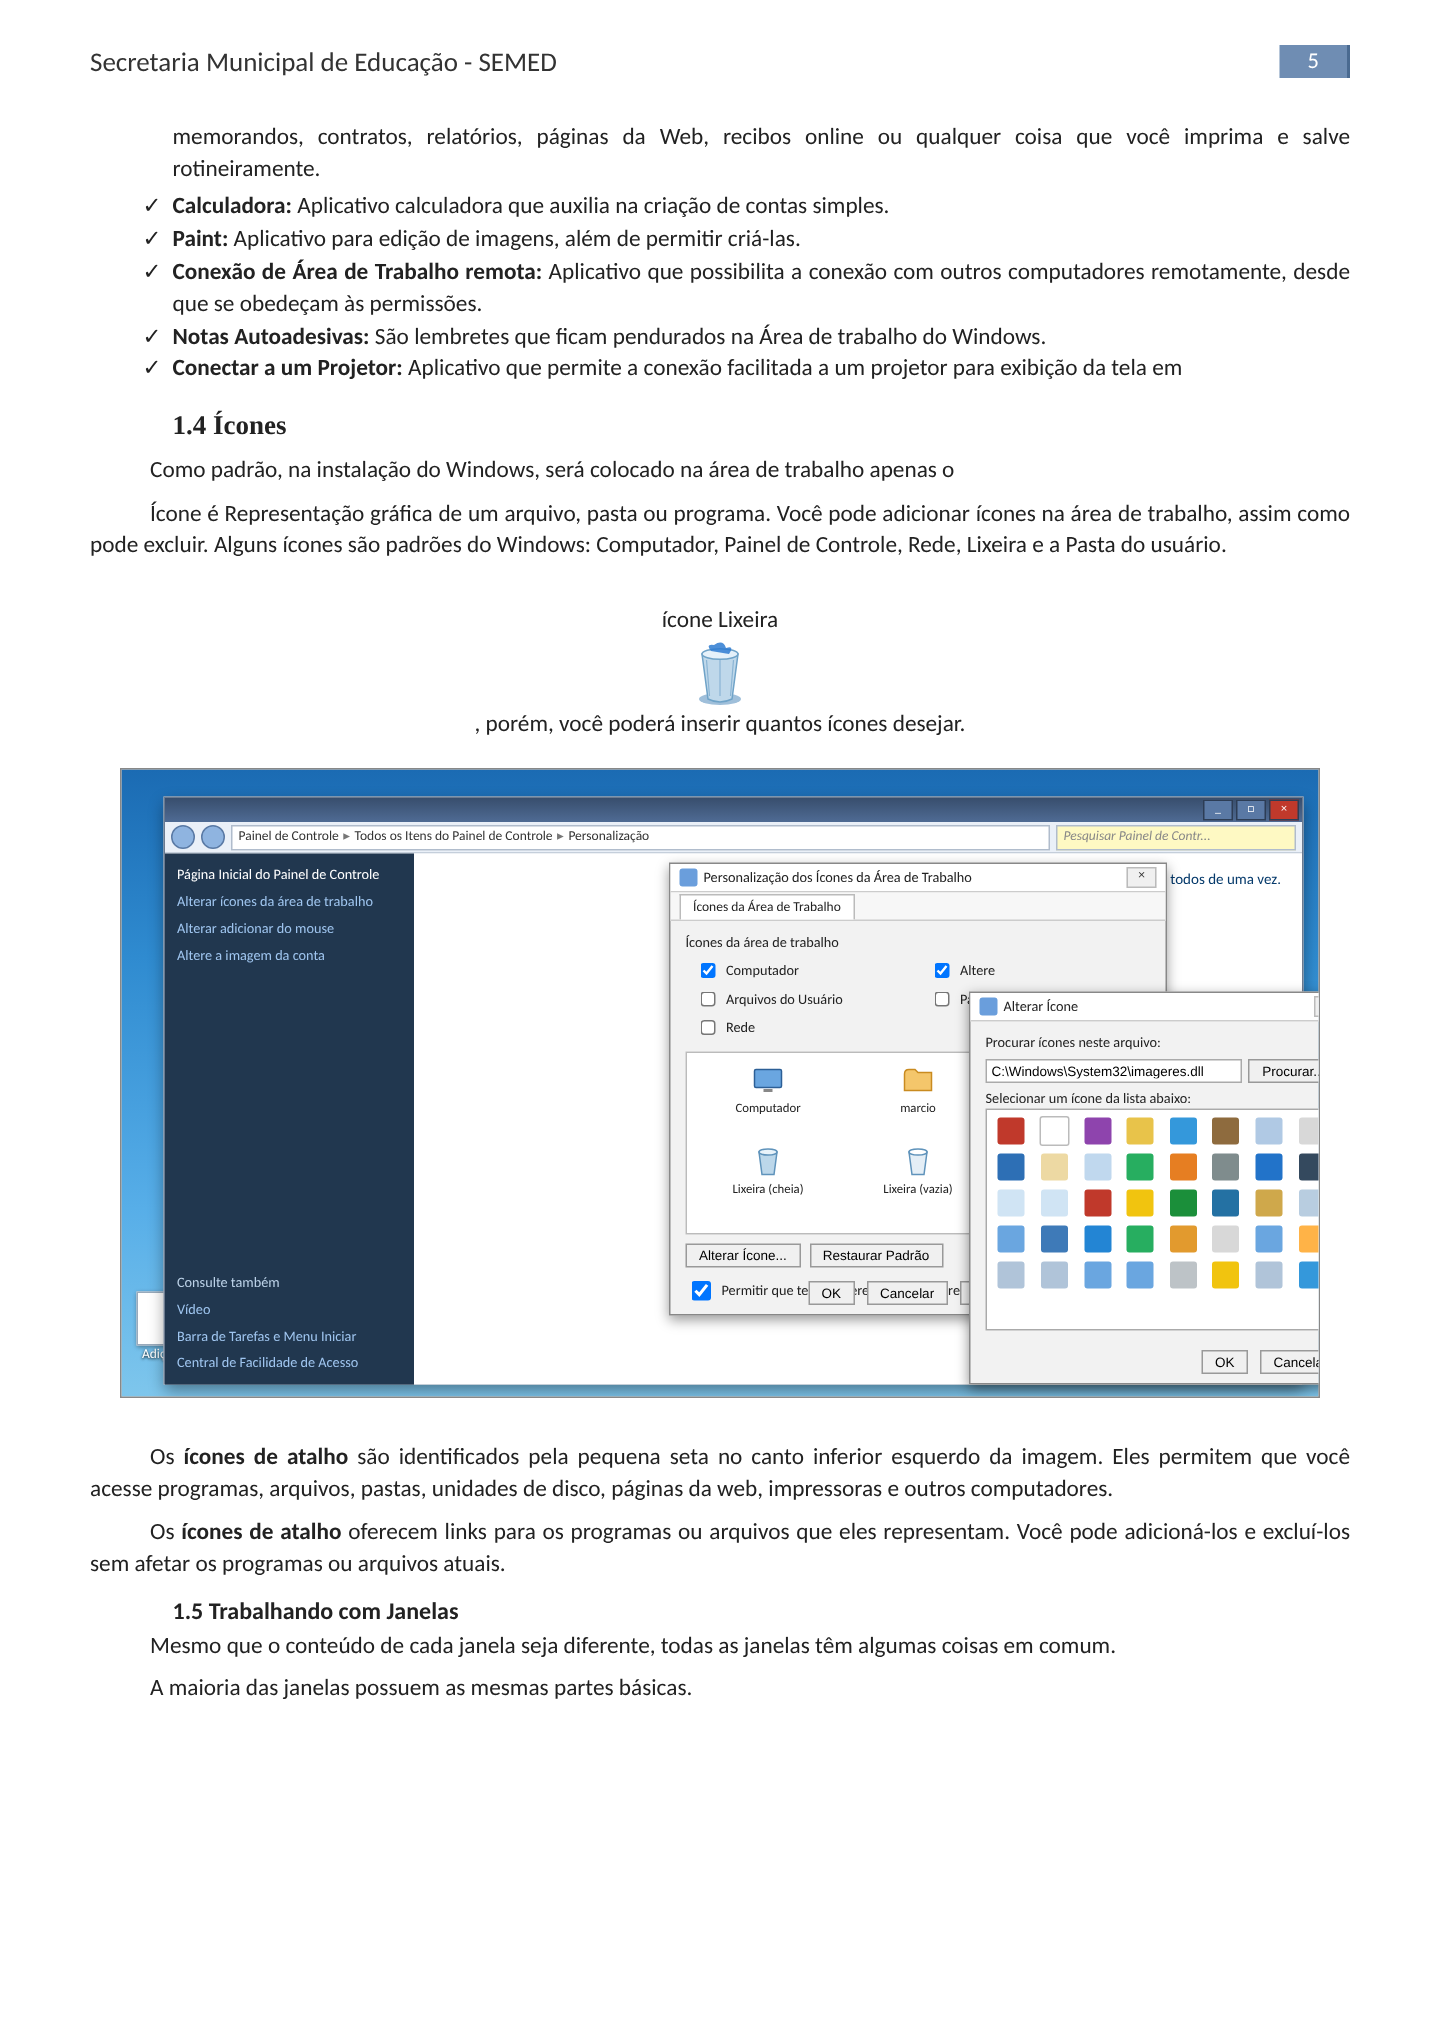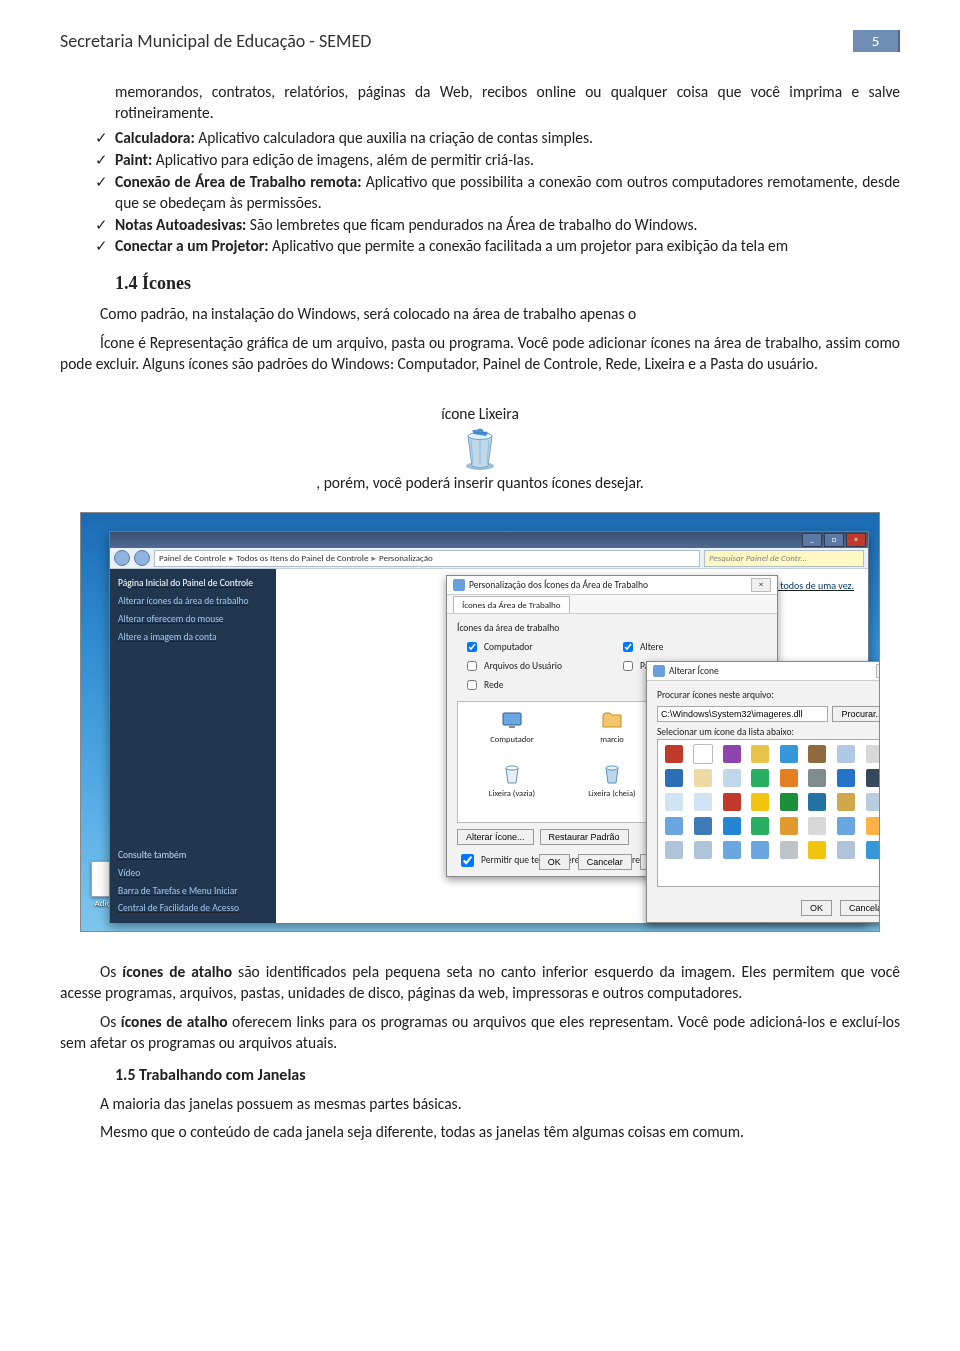--- a/index.html
+++ b/index.html
@@ -133,21 +133,21 @@
   .breadcrumb-box {
     flex:1;background:#fff;border:1px solid #b0bccc;height:15px;
     display:flex;align-items:center;padding:0 4px;font-size:9px;color:#333;
     gap:3px;
   }
   .bc-sep{color:#777;}
   .search-box {
     width:150px;background:#fef9c3;border:1px solid #b0bccc;height:15px;
     display:flex;align-items:center;padding:0 4px;font-size:9px;color:#888;font-style:italic;
   }
-  .cp-body { display:flex; height:calc(100% - 36px);text-decoration:underline; }
+  .cp-body { display:flex; height:calc(100% - 36px); }
   .cp-side {
     width:150px;background:#21374f;color:#cfe0f2;padding:8px 8px;
     display:flex;flex-direction:column;gap:5px;font-size:9.5px;
   }
   .cp-side .side-title{color:#fff;}
   .cp-side .link{color:#9fc5ef;cursor:default;}
   .cp-side .spacer{flex:1;}
   .cp-side .sub{color:#bcd2e8;}
   .cp-main {
     flex:1;background:#fff;padding:10px 14px;position:relative;
@@ -294,21 +294,21 @@
             <span>Todos os Itens do Painel de Controle</span>
               <span class="bc-sep">▸</span>
             <span>Personalização</span>
           </div>
           <div class="search-box">Pesquisar Painel de Contr...</div>
         </div>
         <div class="cp-body">
           <div class="cp-side">
             <div class="side-title">Página Inicial do Painel de Controle</div>
             <div class="link">Alterar ícones da área de trabalho</div>
-            <div class="link">Alterar oferecem do mouse</div>
+            <div class="link">Alterar adicionar do mouse</div>
             <div class="link">Altere a imagem da conta</div>
             <div class="spacer"></div>
             <div class="sub">Consulte também</div>
             <div class="link">Vídeo</div>
             <div class="link">Barra de Tarefas e Menu Iniciar</div>
             <div class="link">Central de Facilidade de Acesso</div>
           </div>
           <div class="cp-main">
             <div class="bigtxt" style="text-align:right">ar da janela, os sons e a proteção de tela, todos de uma vez.</div>
             <div class="online-link">Obter mais temas online</div>
@@ -374,31 +374,31 @@
                   <div class="icon-cell">
                       <svg class="ic" viewBox="0 0 24 24">
                         <rect x="2" y="4" width="9" height="7" fill="#7ab0e4" stroke="#2c5f96"></rect>
                         <rect x="13" y="13" width="9" height="7" fill="#7ab0e4" stroke="#2c5f96"></rect>
                         <path d="M6 11 V16 H13" stroke="#2c5f96" fill="none"></path>
                       </svg>
                       <span>Rede</span>
                     </div>
                   <div class="icon-cell">
                       <svg class="ic" viewBox="0 0 24 24">
+                        <path d="M6 6 H18 L16 21 H8 Z" fill="#bcd7ea" stroke="#5f93bb"></path>
+                        <ellipse cx="12" cy="6" rx="6" ry="2" fill="#e9f3fa" stroke="#5f93bb"></ellipse>
+                      </svg>
+                      <span>Lixeira (cheia)</span>
+                    </div>
+                  <div class="icon-cell">
+                      <svg class="ic" viewBox="0 0 24 24">
                         <path d="M6 6 H18 L16 21 H8 Z" fill="#e4eef6" stroke="#5f93bb"></path>
                         <ellipse cx="12" cy="6" rx="6" ry="2" fill="#fff" stroke="#5f93bb"></ellipse>
                       </svg>
                       <span>Lixeira (vazia)</span>
-                    </div>
-                  <div class="icon-cell">
-                      <svg class="ic" viewBox="0 0 24 24">
-                        <path d="M6 6 H18 L16 21 H8 Z" fill="#bcd7ea" stroke="#5f93bb"></path>
-                        <ellipse cx="12" cy="6" rx="6" ry="2" fill="#e9f3fa" stroke="#5f93bb"></ellipse>
-                      </svg>
-                      <span>Lixeira (cheia)</span>
                     </div>
                 </div>
                 <div class="dlg-actions">
                   <button class="btn-s">Alterar Ícone...</button>
                   <button class="btn-s">Restaurar Padrão</button>
                 </div>
                 <label class="permit">
                     <input type="checkbox" checked="" style="">
                     <span>Permitir que temas alterem ícones da área de trabalho</span>
                   </label>
@@ -474,16 +474,16 @@
 
           </div>
         </div>
       </div>
     </div>
 
     <div class="para"><span class="indent-first"></span><span>Os </span><span class="bold">ícones de atalho</span><span> são identificados pela pequena seta no canto inferior esquerdo da imagem. Eles permitem que você acesse programas, arquivos, pastas, unidades de disco, páginas da web, impressoras e outros computadores.</span></div>
     <div class="para"><span class="indent-first"></span><span>Os </span><span class="bold">ícones de atalho</span><span> oferecem links para os programas ou arquivos que eles representam. Você pode adicioná-los e excluí-los sem afetar os programas ou arquivos atuais.</span></div>
 
     <div class="h15">1.5 Trabalhando com Janelas</div>
+    <div class="para" style="margin-top:0"><span class="indent-first"></span><span>Mesmo que o conteúdo de cada janela seja diferente, todas as janelas têm algumas coisas em comum.</span></div>
     <div class="para"><span class="indent-first"></span><span>A maioria das janelas possuem as mesmas partes básicas.</span></div>
-    <div class="para" style="margin-top:0"><span class="indent-first"></span><span>Mesmo que o conteúdo de cada janela seja diferente, todas as janelas têm algumas coisas em comum.</span></div>
   </div>
 </div>
 
 </body></html>

